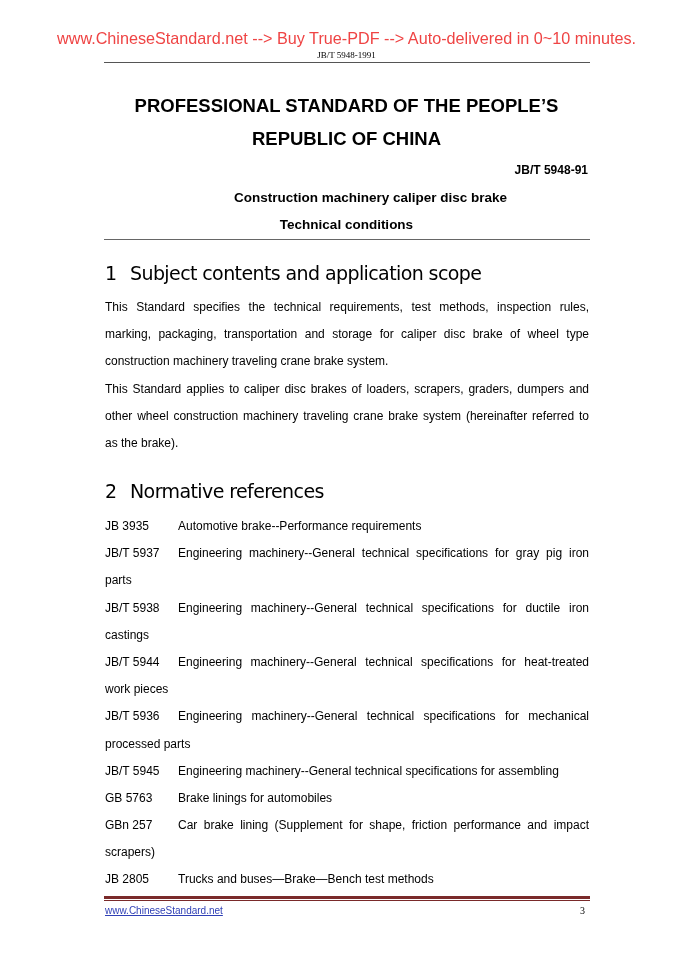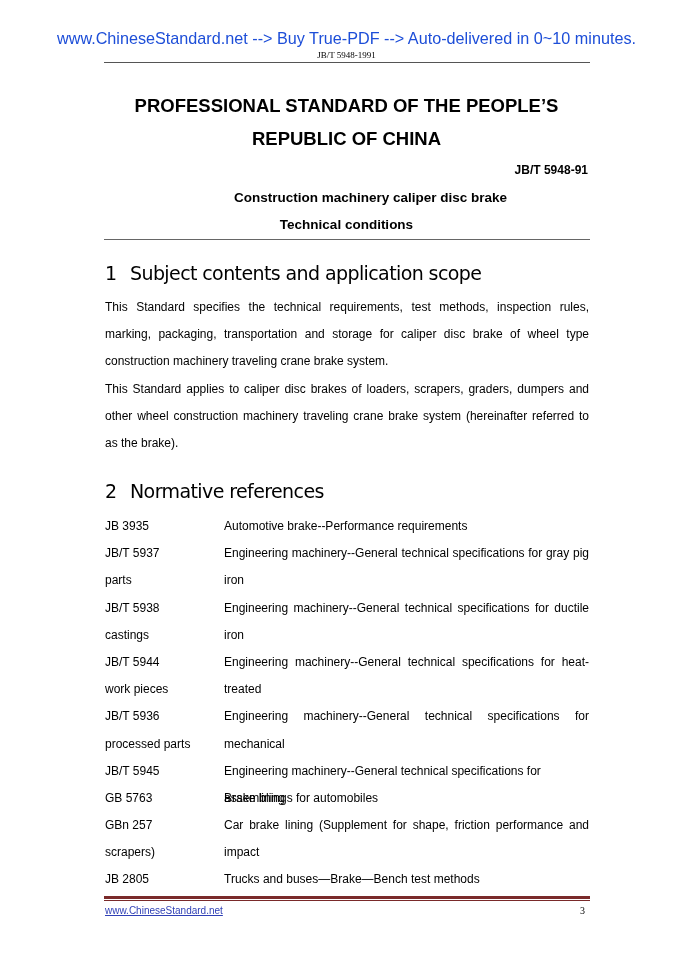--- a/index.html
+++ b/index.html
@@ -1,33 +1,33 @@
 <!DOCTYPE html>
 <html><head>
 <meta charset="utf-8">
 <style>
   html, body { margin:0; padding:0; background:#ffffff; }
   body { width:693px; height:980px; position:relative; overflow:hidden; font-family:"Liberation Sans", sans-serif; color:#000; }
-  .promo { position:absolute; top:29px; left:0; width:693px; text-align:center; color:#1d4ed8; font-size:16.2px; font-family:"Liberation Sans", sans-serif; }
+  .promo { position:absolute; top:29px; left:0; width:693px; text-align:center; color:#ef4444; font-size:16.2px; font-family:"Liberation Sans", sans-serif; }
   .hdr-code { position:absolute; top:50px; left:0; width:693px; text-align:center; font-family:"Liberation Serif", serif; font-size:9px; }
   .hdr-line { position:absolute; top:62px; left:104px; width:486px; height:1px; background:#555; }
   .title1 { position:absolute; top:95px; left:0; width:693px; text-align:center; font-weight:bold; font-size:18.5px; }
   .title2 { position:absolute; top:128px; left:0; width:693px; text-align:center; font-weight:bold; font-size:18.5px; }
   .code-right { position:absolute; top:163px; right:105px; font-weight:bold; font-size:12px;text-align:right; }
   .sub1 { position:absolute; top:190px; left:0; width:693px; text-align:center; font-weight:bold; font-size:13.5px;margin-left:24px; }
   .sub2 { position:absolute; top:217px; left:0; width:693px; text-align:center; font-weight:bold; font-size:13.5px; }
   .title-line { position:absolute; top:239px; left:104px; width:486px; height:1px; background:#666; }
   .h { position:absolute; left:105px; font-size:19px; font-family:"DejaVu Sans", sans-serif; letter-spacing:-0.6px; }
   .h .num { display:inline-block; width:25px; }
   .p { position:absolute; left:105px; width:484px; font-size:12px; line-height:27.2px; text-align:justify; }
   .p .ln { display:block; height:27.2px; }
   .p .ln.just { text-align:justify; text-align-last:justify; }
   .refs { position:absolute; left:105px; top:513px; width:484px; font-size:12px; }
   .ref { position:relative; }
-  .ref .row { height:27.2px; line-height:27.2px; display:flex;gap:46px; }
+  .ref .row { height:27.2px; line-height:27.2px; display:flex; }
   .ref .code { width:73px; flex:none; }
   .ref .desc { flex:1; }
   .ref .desc.just { text-align:justify; text-align-last:justify; }
   .ref .cont { height:27.2px; line-height:27.2px; }
   .foot-line1 { position:absolute; top:896px; left:104px; width:486px; height:3px; background:#7a2a2a; }
   .foot-line2 { position:absolute; top:900px; left:104px; width:486px; height:1px; background:#7a2a2a; }
   .foot-link { position:absolute; top:905px; left:105px; font-size:10px; color:#2f3fb5; text-decoration:underline; }
   .foot-page { position:absolute; top:905px; right:108px; font-size:10px; font-family:"Liberation Serif", serif; }
 </style>
 </head>

